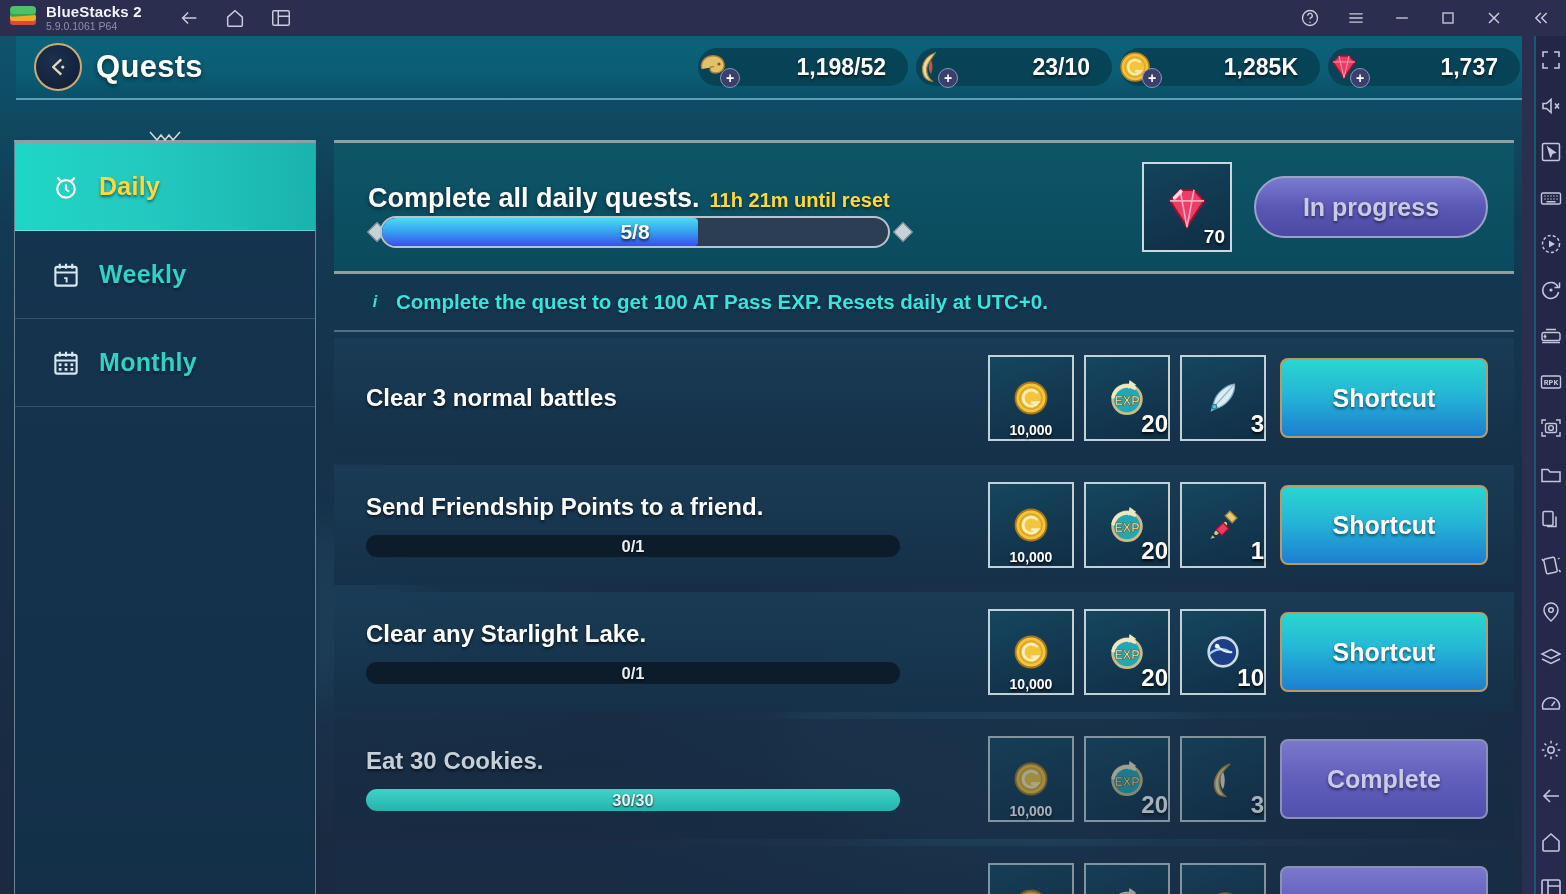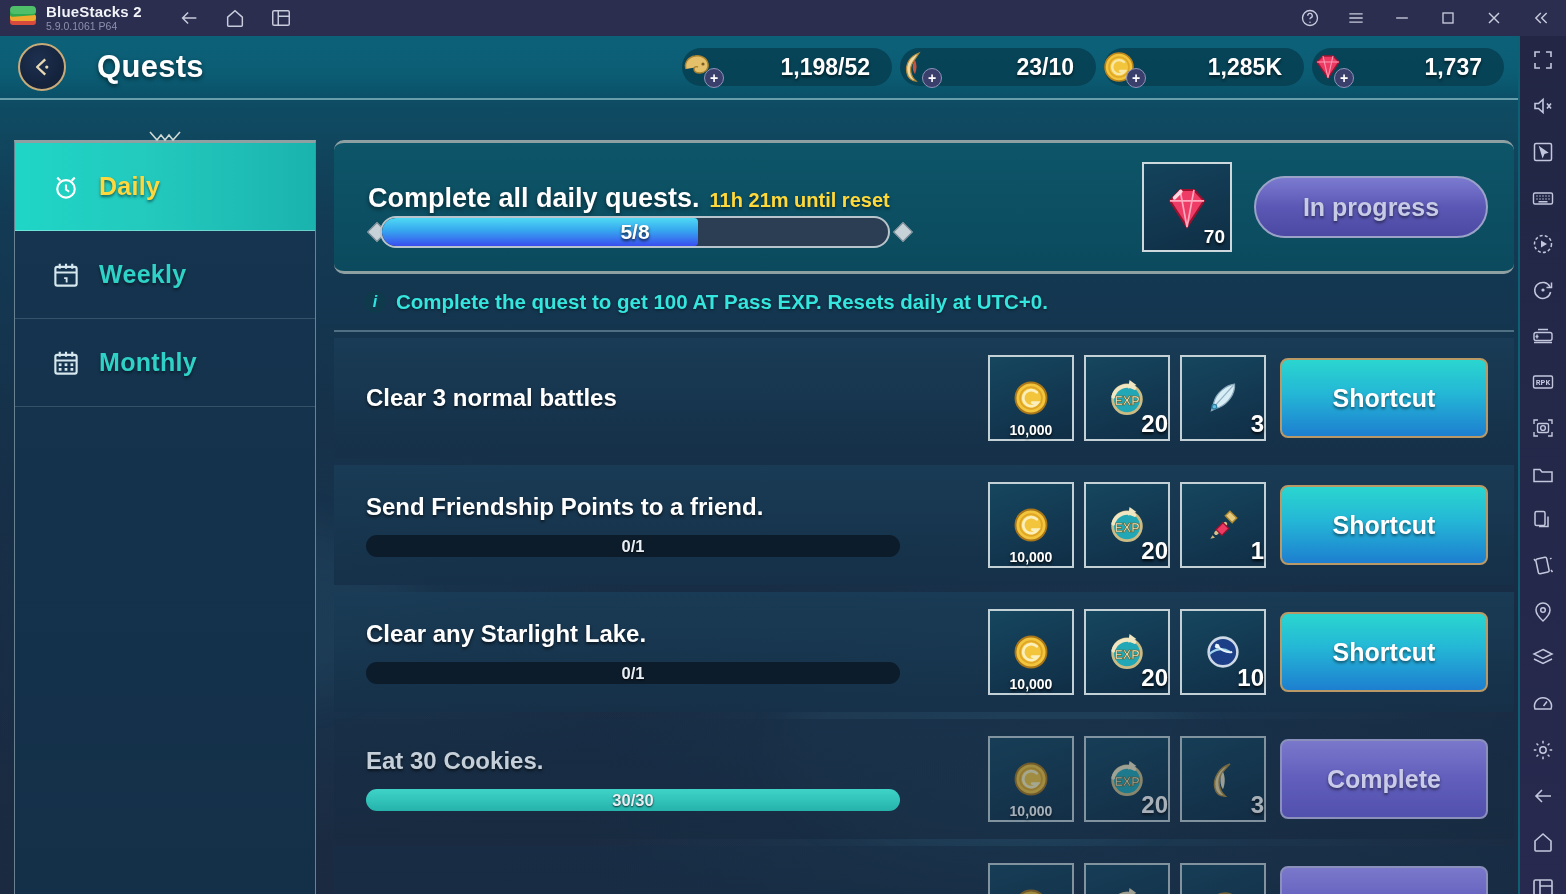--- a/index.html
+++ b/index.html
@@ -37,24 +37,24 @@
     background:
       radial-gradient(ellipse 700px 400px at 70% 90%, rgba(30,80,110,.45), transparent 70%),
       radial-gradient(ellipse 500px 300px at 20% 70%, rgba(25,70,100,.35), transparent 70%),
       linear-gradient(180deg,#10536b 0%, #0e4c63 8%, #133a54 22%, #16314a 45%, #182c44 70%, #1b2a40 100%);
     overflow:hidden;
   }
   .game-bg-cloud{ position:absolute; border-radius:50%; background:rgba(80,150,180,.07); filter:blur(18px);}
 
   
   .hud{
-    position:absolute; top:0; left:0; width:1522px; height:64px;
+    position:absolute; top:0; left:16px; width:1522px; height:64px;
     background:linear-gradient(180deg,#0c6179 0%,#0b5d74 60%,#0a5068 100%);
     border-bottom:2px solid rgba(180,210,215,.55);
-    display:flex; align-items:center;gap:17px;
+    display:flex; align-items:center;
   }
   .back-btn{
     width:48px; height:48px; margin-left:18px; border-radius:50%;
     background:radial-gradient(circle at 40% 35%,#1d3050,#101c31);
     border:2px solid #c9ab79; display:flex; align-items:center; justify-content:center;
     color:#e8d9b4; cursor:pointer; flex:0 0 auto;
   }
   .back-btn svg{ width:26px; height:26px;}
   .page-title{
     margin-left:14px; color:#ffffff; font-size:31px; font-weight:bold;
@@ -103,21 +103,21 @@
   .tab.active .tab-label{ color:#ffd83d; text-shadow:0 2px 3px rgba(0,0,0,.5);}
   .tab.active .tab-ico{ color:#ffffff; }
 
   
   .main{ position:absolute; top:104px; left:334px; width:1180px; height:754px; }
 
   .banner{
     position:relative; height:134px;
     border-top:3px solid #8fa0a3; border-bottom:3px solid #8fa0a3;
     background:linear-gradient(180deg, rgba(13,86,105,.92), rgba(11,76,95,.92));
-    display:flex; align-items:center;border-radius:10px;
+    display:flex; align-items:center;
   }
   .banner-left{ flex:1; padding-left:34px; }
   .banner-title-row{ display:flex; align-items:baseline; gap:10px; }
   .banner-title{ color:#fff; font-size:27px; font-weight:bold; text-shadow:0 2px 4px rgba(0,0,0,.55);}
   .banner-timer{ color:#ffd93b; font-size:20px; font-weight:bold; text-shadow:0 2px 3px rgba(0,0,0,.5);}
   .bar-wrap{ position:relative; margin-top:2px; width:534px; height:16px; }
   .bar-outer{
     position:absolute; left:12px; top:0; width:510px; height:32px; border-radius:16px;
     background:#2c3e53; border:2px solid #b9c5cc; overflow:hidden;
   }
@@ -207,21 +207,21 @@
     color:#fff; font-size:25px; font-weight:bold; text-shadow:0 2px 3px rgba(0,0,0,.5);
     cursor:pointer;
   }
   .q-btn.complete{
     background:linear-gradient(180deg,#7a78cb 0%, #615ebc 50%, #5250ad 100%);
     border:2px solid #8b8fbb; color:#c9cbe8;
   }
 
   
   .toolbar{
-    position:absolute; top:36px; right:0; width:48px; height:858px;
+    position:absolute; top:36px; right:0; width:32px; height:858px;
     background:linear-gradient(180deg,#232745 0%,#24284a 60%,#272a4e 100%);
     border-left:2px solid #0d6074;
     display:flex; flex-direction:column; align-items:center; padding-top:12px;
   }
   .toolbar .tb{
     width:24px; height:24px; margin-bottom:22px; color:#c3c7dd; cursor:pointer; flex:0 0 auto;
   }
   .toolbar .spacer{ flex:1 1 auto; }
   .mono-label{ font-size:8px; font-weight:bold; }
 </style>

